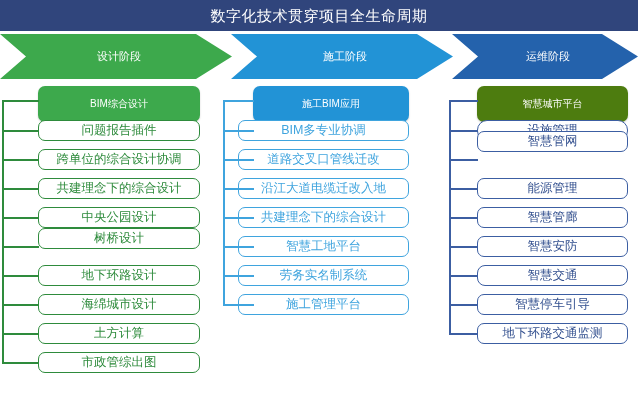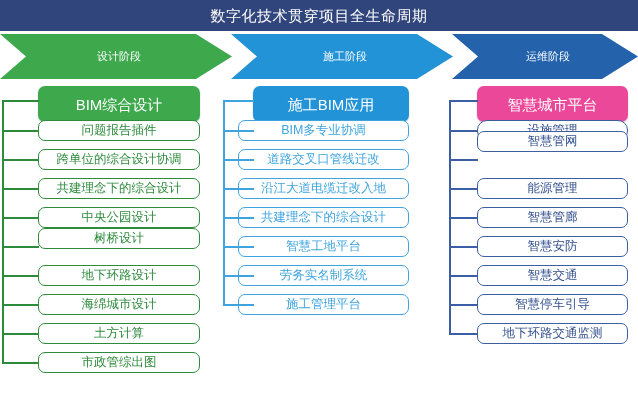--- a/index.html
+++ b/index.html
@@ -43,26 +43,26 @@
   
   .col{position:absolute;top:86px;}
   .col1{left:0;width:214px;}
   .col2{left:221px;width:200px;}
   .col3{left:447px;width:191px;}
 
   .head-box{
     position:absolute;
     height:36px;border-radius:7px;
     display:flex;align-items:center;justify-content:center;
-    color:#ffffff;font-size:15px;line-height:1;
+    color:#ffffff;font-size:10px;line-height:1;
     box-shadow:0 1px 2px rgba(0,0,0,.18);
   }
   .col1 .head-box{left:38px;right:14px;top:0;background:#3DA94C;}
   .col2 .head-box{left:32px;right:12px;top:0;background:#2293D6;}
-  .col3 .head-box{left:30px;right:10px;top:0;background:#ec4899;}
+  .col3 .head-box{left:30px;right:10px;top:0;background:#4d7c0f;}
 
   .item{
     position:absolute;height:21px;border-radius:7px;
     background:#ffffff;
     display:flex;align-items:center;justify-content:center;
     font-size:12.5px;line-height:1;white-space:nowrap;
     box-sizing:border-box;
   }
   .col1 .item{left:38px;right:14px;border:1.4px solid #2E8B3C;color:#2E8B3C;}
   .col2 .item{left:17px;right:12px;border:1.4px solid #3FA4DE;color:#3FA4DE;}
@@ -193,21 +193,21 @@
       </div>
       <div class="branch" style="top: 102px;"></div>
       <div class="item" style="top: 121px;">
         <span>智慧管廊</span>
       </div>
       <div class="branch" style="top: 131px;"></div>
       <div class="item" style="top: 150px;">
         <span>智慧安防</span>
       </div>
       <div class="branch" style="top: 160px;"></div>
-      <div class="item" style="top: 179px;">
+      <div class="item" style="top: 179px; border-radius: 8px;">
         <span>智慧交通</span>
       </div>
       <div class="branch" style="top: 189px;"></div>
       <div class="item" style="top: 208px;">
         <span>智慧停车引导</span>
       </div>
       <div class="branch" style="top: 218px;"></div>
       <div class="item" style="top: 237px;">
         <span>地下环路交通监测</span>
       </div>

